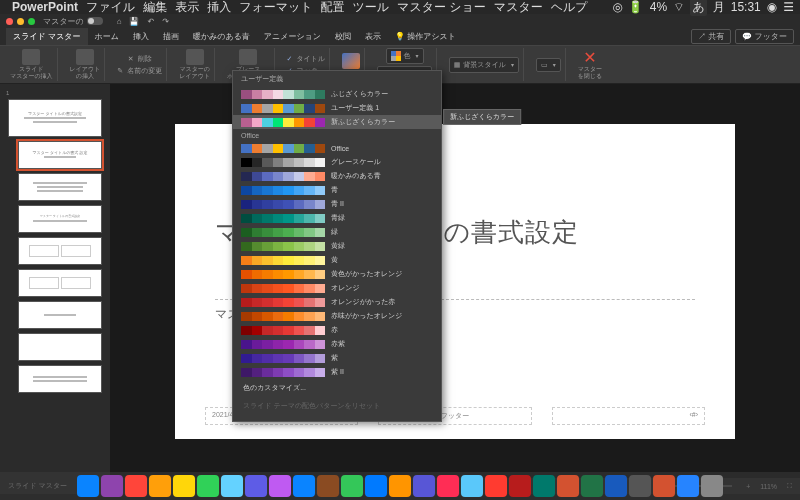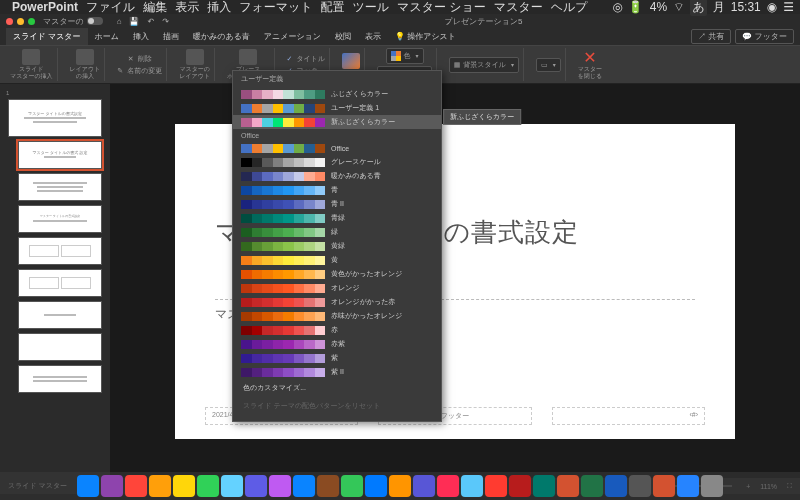--- a/index.html
+++ b/index.html
@@ -106,21 +106,20 @@
     <span class="tr-max"></span>
   </div>
   <div class="autosave">
     <span>マスターの</span>
     <span class="toggle-off"></span>
   </div>
   <span style="margin:0 4px">⌂</span>
   <span style="margin:0 4px">💾</span>
   <span style="margin:0 4px">↶</span>
   <span style="margin:0 4px">↷</span>
-  <div class="docname">プレゼンテーション5</div>
 </div>
 
 <div class="ribbon-tabs">
   <div class="tab active">スライド マスター</div>
   <div class="tab">ホーム</div>
   <div class="tab">挿入</div>
   <div class="tab">描画</div>
   <div class="tab">暖かみのある青</div>
   <div class="tab">アニメーション</div>
   <div class="tab">校閲</div>

